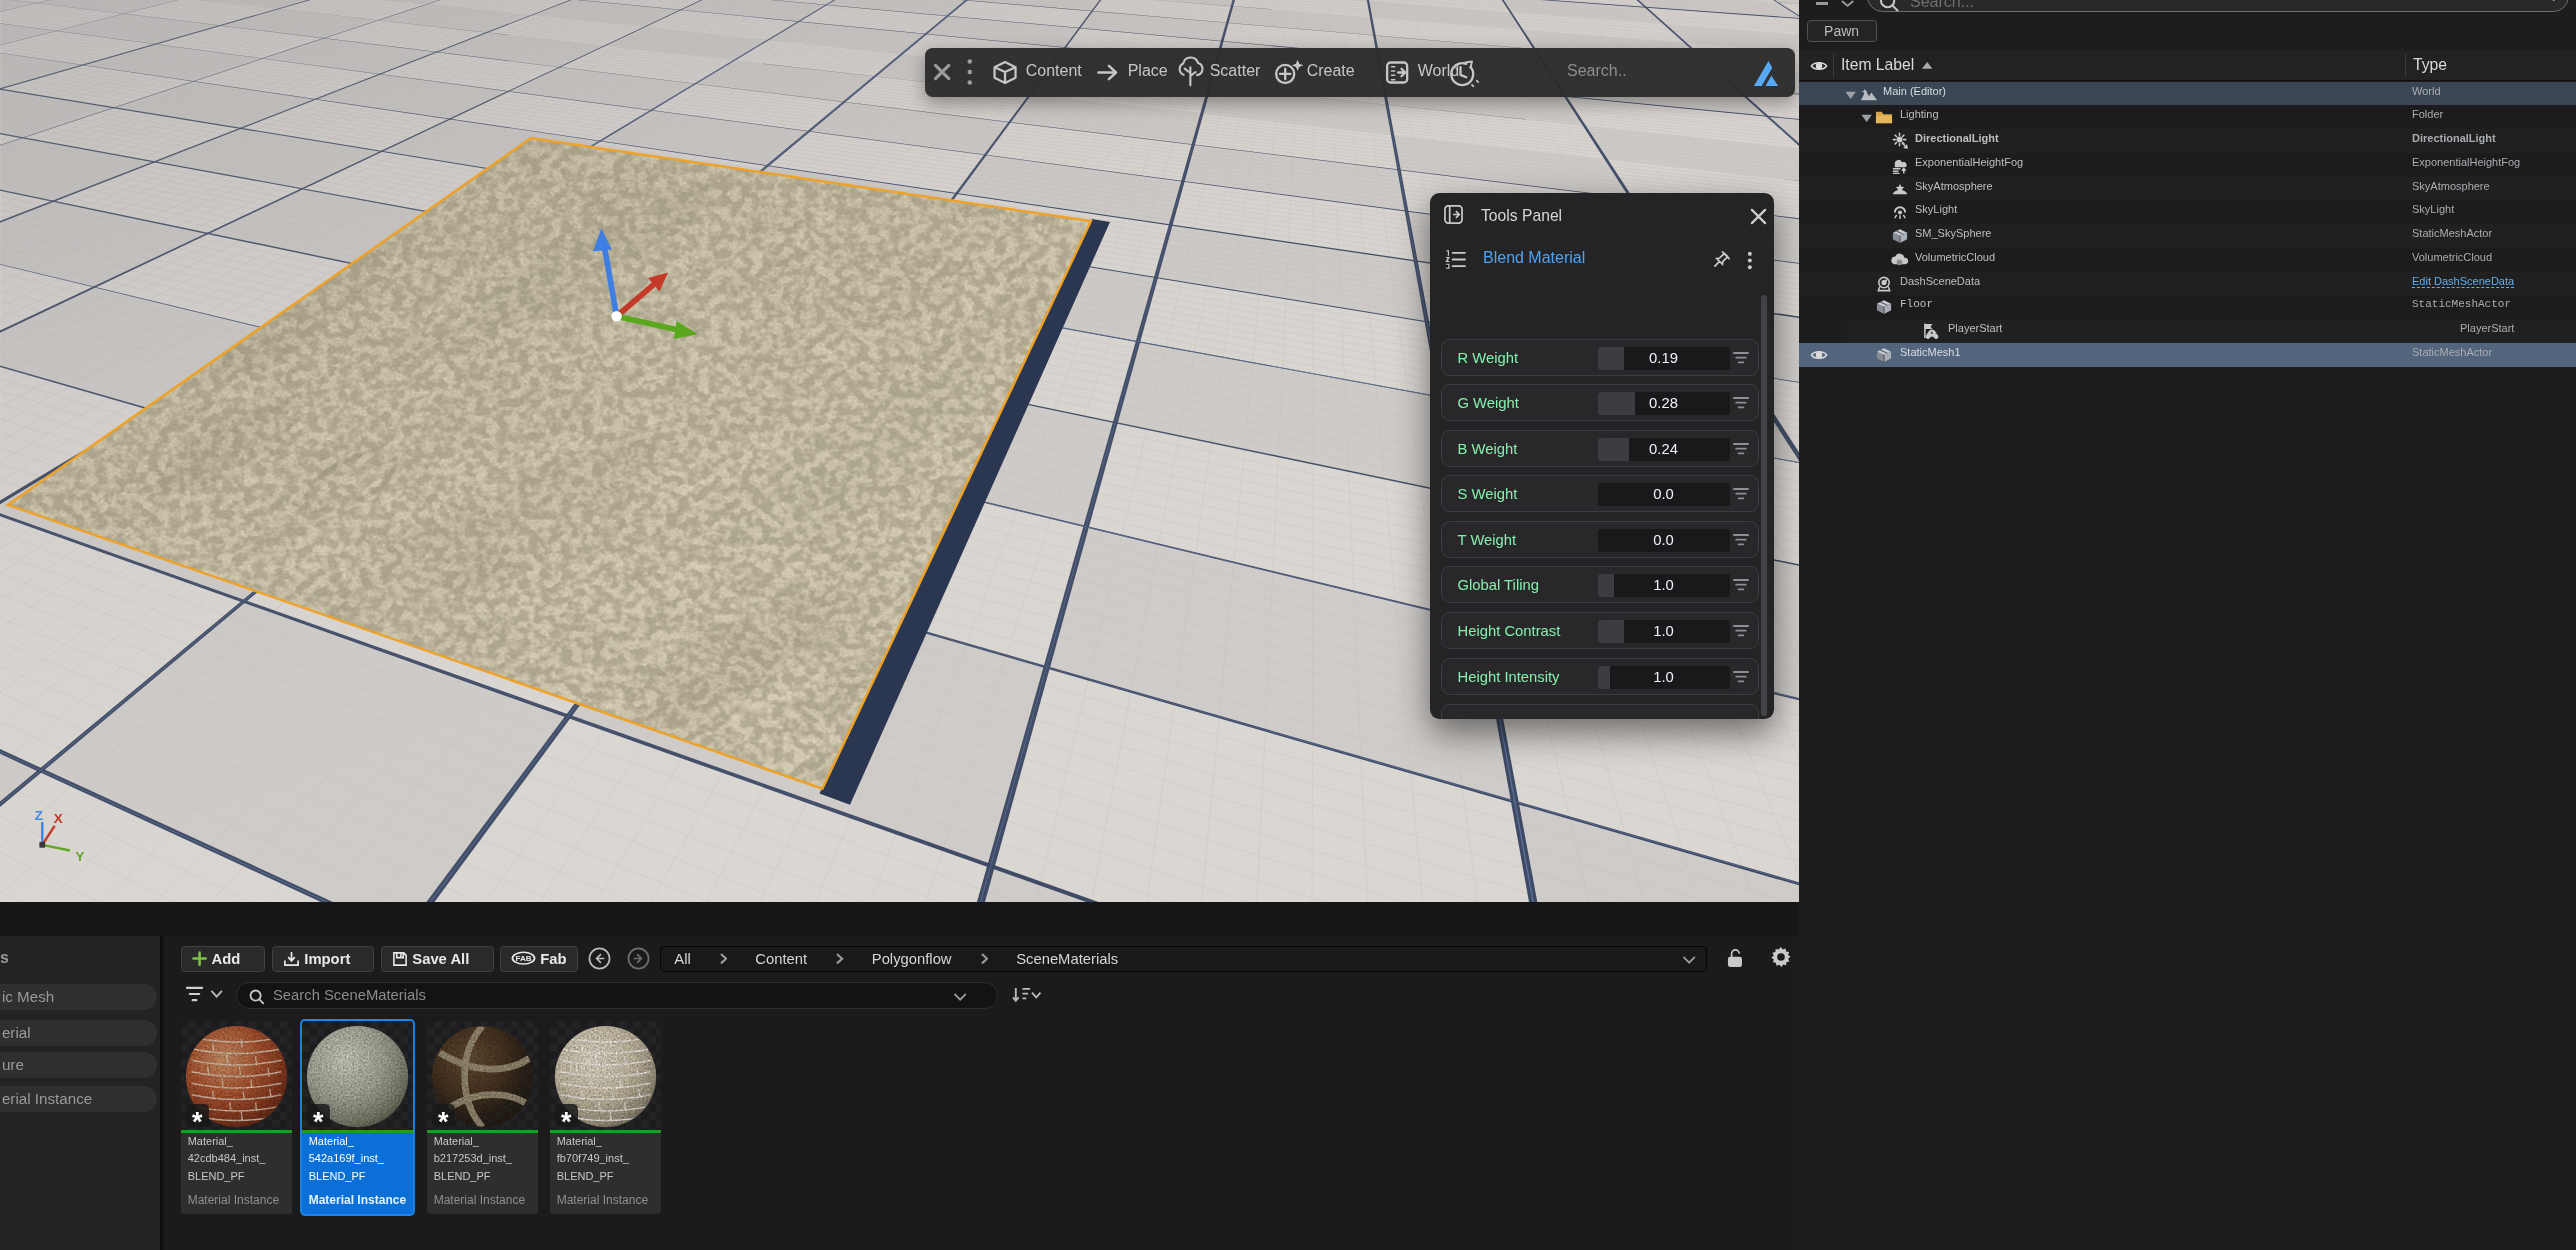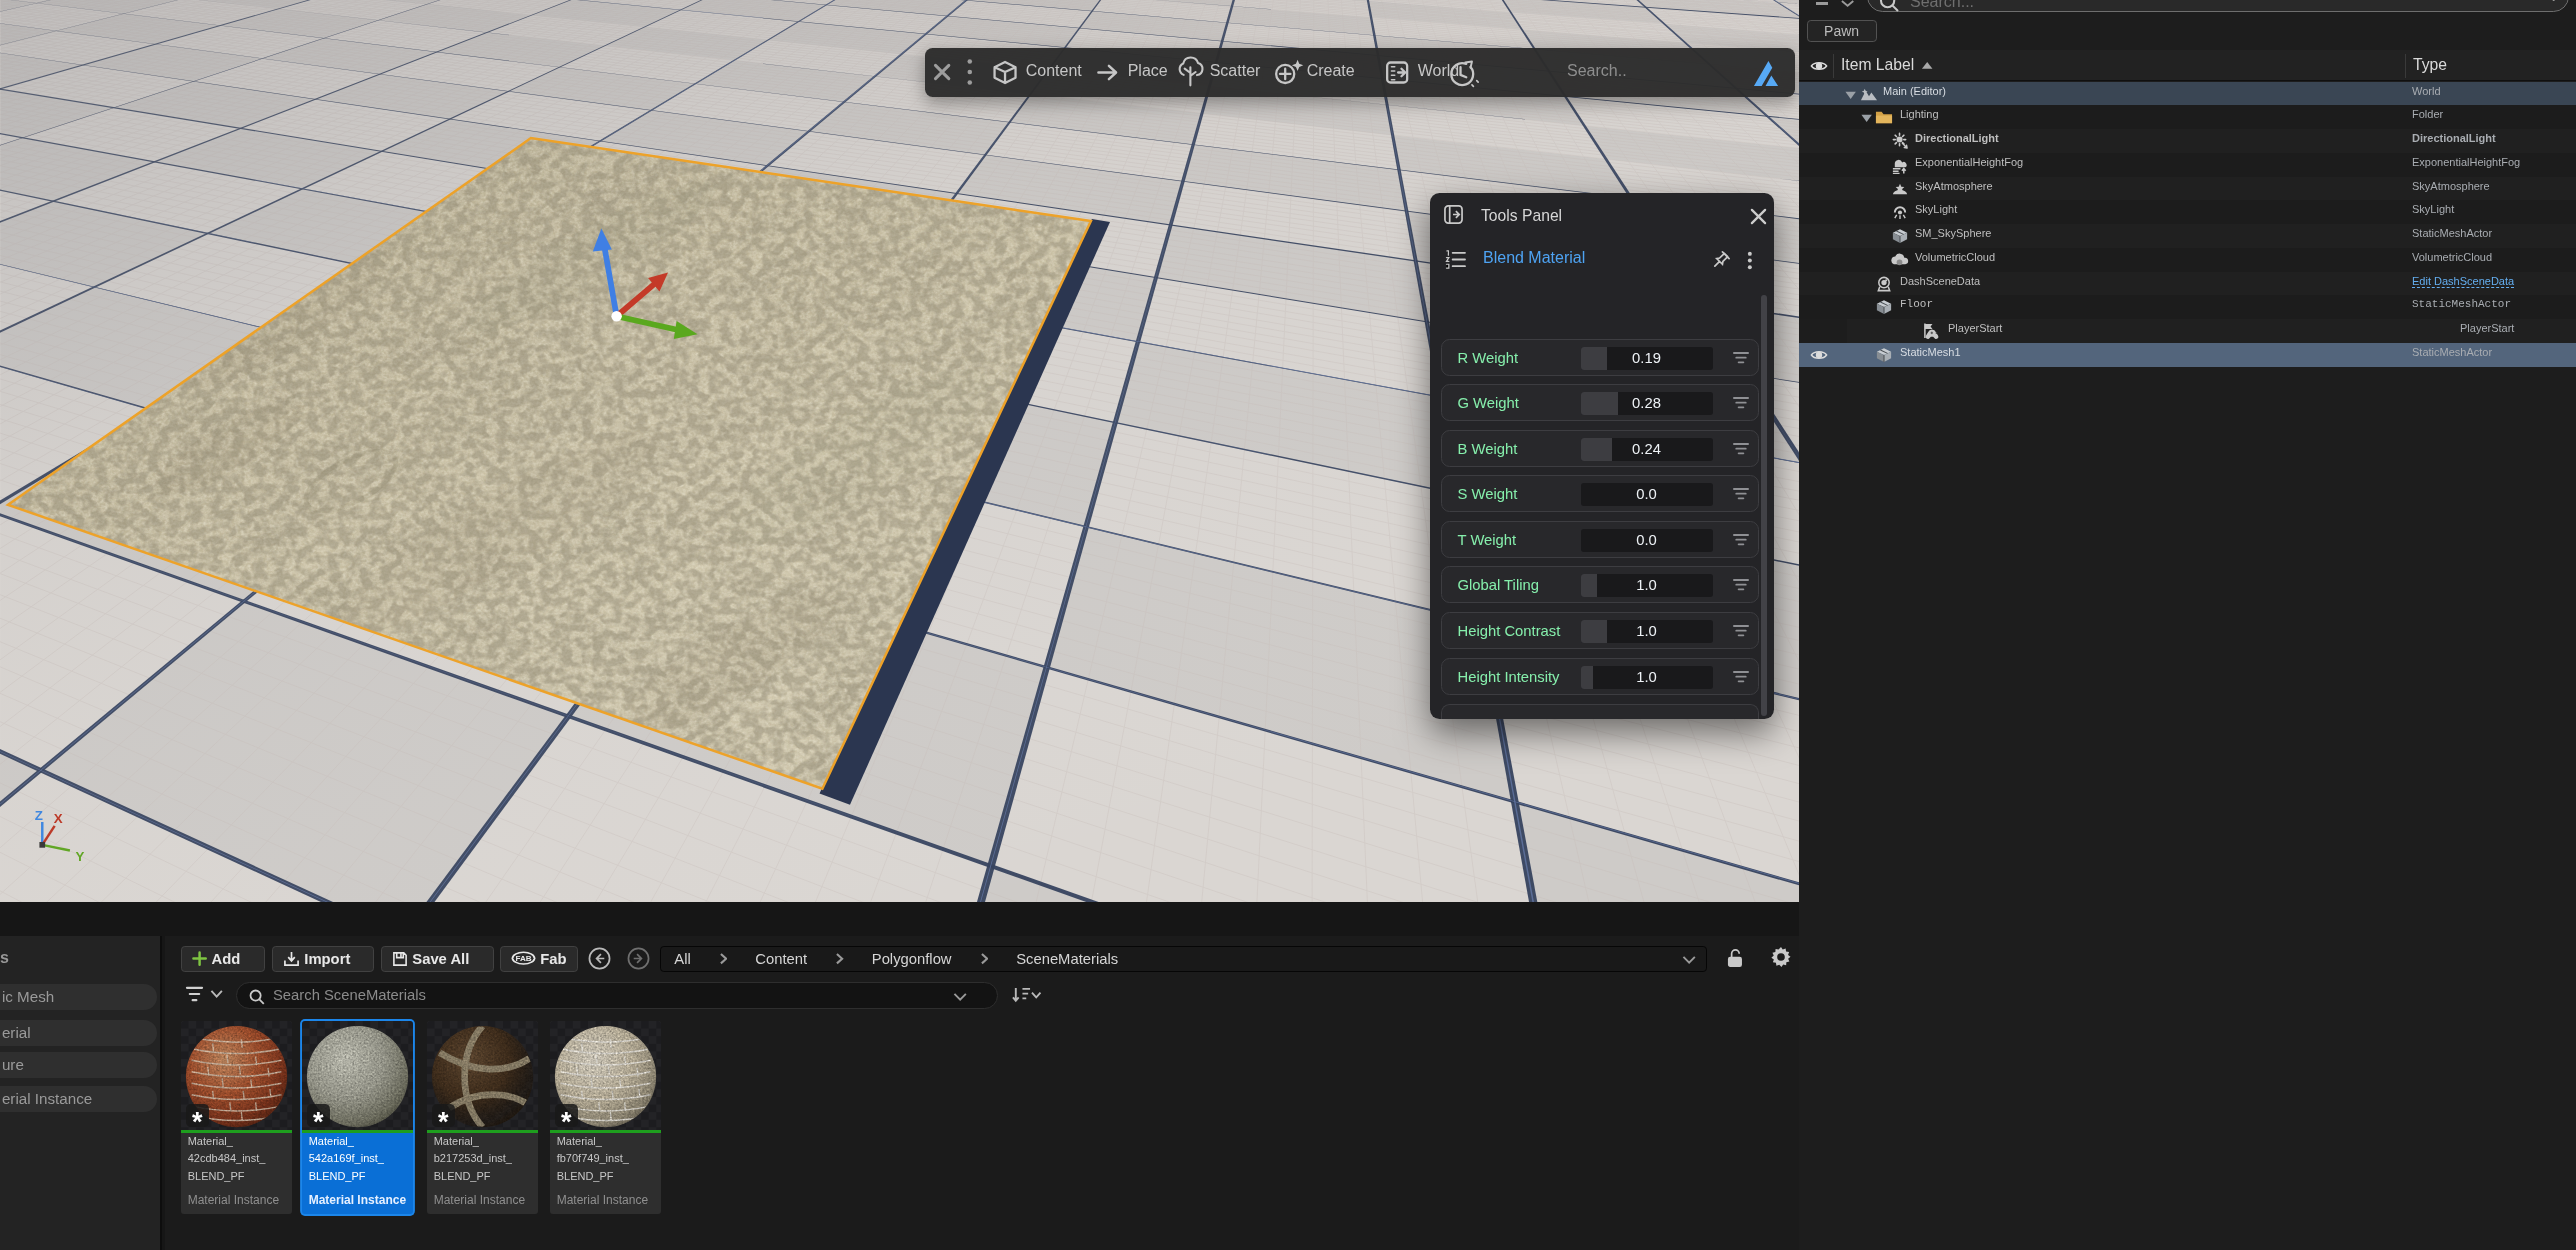--- a/index.html
+++ b/index.html
@@ -13,21 +13,21 @@
   #topbar { left:925px; top:48px; width:870px; height:49px; background:rgba(44,44,44,.97);
     border-radius:7.6px; display:flex; align-items:center; color:#c6c6c6; font-size:16px;
     box-shadow:0 5.7px 17px rgba(0,0,0,.35); }
   #topbar .lbl { margin-left:5.7px; }
   
   #tools { left:1430px; top:193px; width:344px; height:526px; background:#242427;
     border-radius:9.5px; box-shadow:0 13.3px 34px rgba(0,0,0,.5); color:#d2d2d2; overflow:hidden; }
   .trow { position:absolute; left:10.5px; width:318px; height:37px; border:1.2px solid #3d3d41;
     border-radius:8.6px; background:#28282b; }
   .trow .lab { position:absolute; left:16px; top:9.5px; font-size:14.8px; color:#86efac; }
-  .slider { position:absolute; left:139px; top:6.7px; width:132px; height:23px; background:#19191b;
+  .slider { position:absolute; left:156px; top:6.7px; width:132px; height:23px; background:#19191b;
     border-radius:2.9px; overflow:hidden; }
   .slider .fill { position:absolute; left:0; top:0; bottom:0; background:#3d3d41; }
   .slider .val { position:absolute; width:100%; text-align:center; top:2.9px; font-size:14.8px; color:#eef2f6; }
   .fico { position:absolute; right:8.6px; top:10.5px; }
   
   #rpanel { left:1799px; top:0; width:777px; height:1251px; background:#1d1d1d; }
   .orow { position:absolute; left:0; width:777px; height:24px; font-size:11px; color:#bfbfbf; }
   .orow .typ { position:absolute; left:613px; top:2.9px; color:#a9adb2; }
   
   #bottom { left:0; top:902px; width:1799px; height:349px; background:#161616; }

